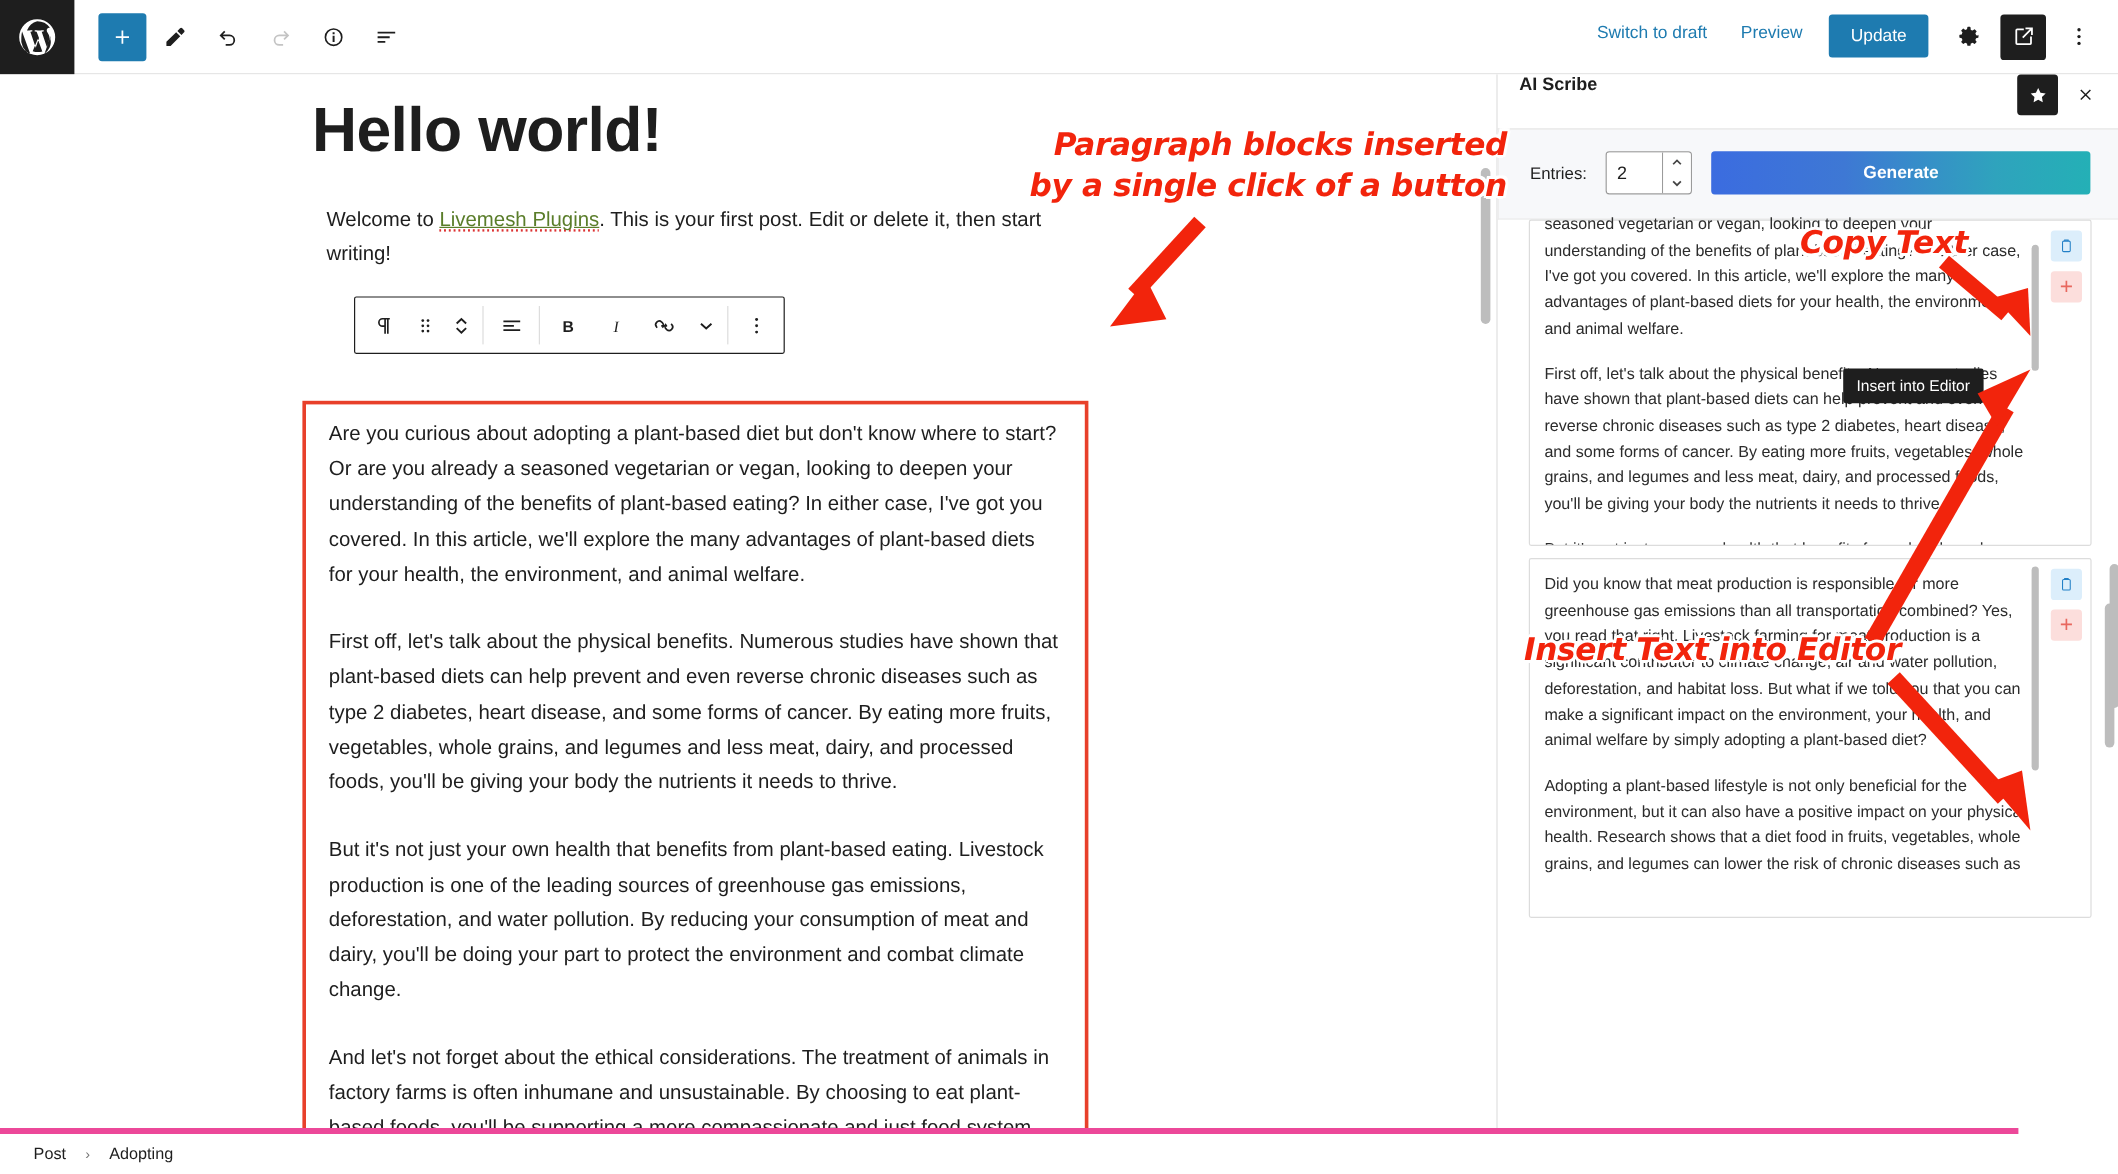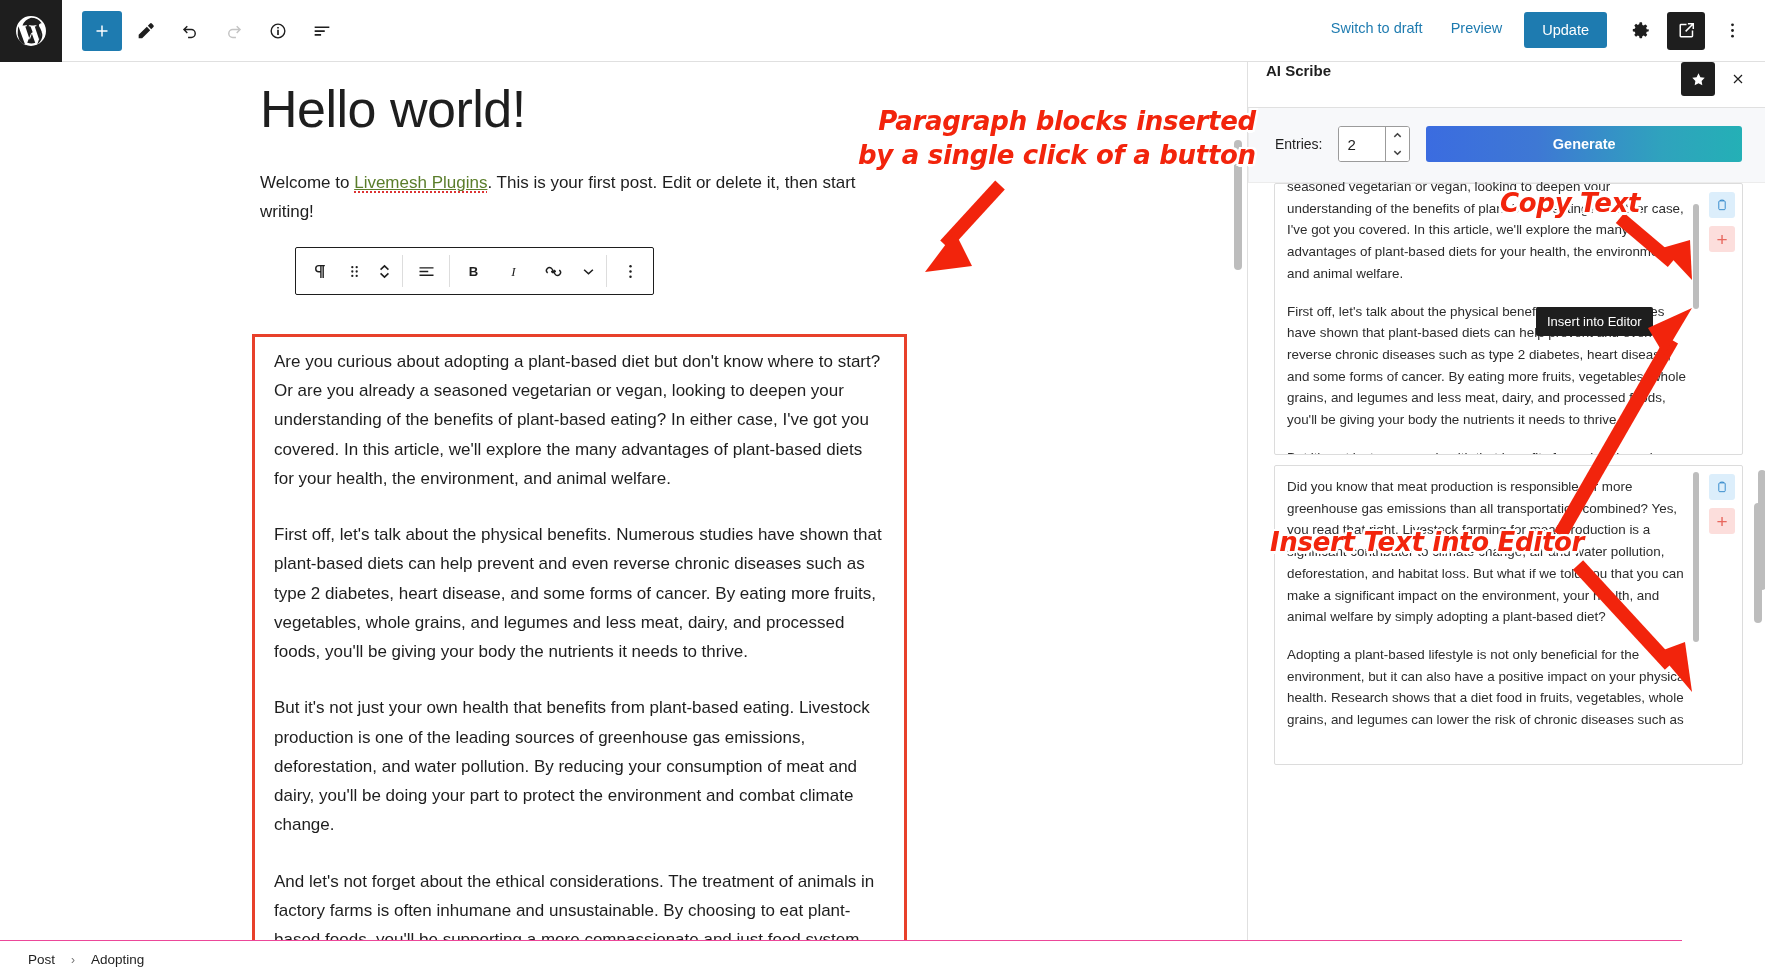--- a/index.html
+++ b/index.html
@@ -53,25 +53,25 @@
 
   
   .canvas {
     position: absolute; left: 0; top: 62px; width: 1247px; height: 878px;
     background: #fff; overflow: hidden;
   }
   .post {
     width: 650px; margin: 0 0 0 260px; padding-top: 18px;
   }
   .post-title {
-    font-size: 52px; font-weight: 400; color: #1e1e1e; line-height: 1.15;
+    font-size: 52px; font-weight: 700; color: #1e1e1e; line-height: 1.15;
     letter-spacing: -0.5px; margin-bottom: 28px;
   }
   .post-intro {
-    font-size: 17px; line-height: 1.72; color: #1e1e1e; width: 600px;
+    font-size: 17px; line-height: 1.72; color: #1e1e1e; width: 600px; margin-left: 12px;
   }
   .intro-link {
     color: #5a7d2a; text-decoration: underline; text-decoration-color: #5a7d2a;
     border-bottom: 0;
     background-image: linear-gradient(90deg,#d33 0 2px, transparent 2px 4px);
     background-repeat: repeat-x; background-size: 4px 2px; background-position: 0 100%;
     padding-bottom: 1px;
   }
 
   
@@ -191,21 +191,21 @@
   }
 
   
   .scroll-track {
     position: absolute; width: 8px; border-radius: 4px; background: #bdbdbd; z-index: 8;
   }
 
   
   .footer {
     position: absolute; left: 0; top: 940px; width: 1682px; height: 38px;
-    border-top: 1px solid #ec4899; background: #fff;
+    border-top: 5px solid #ec4899; background: #fff;
     display: flex; align-items: center; padding-left: 22px; gap: 10px;
   }
   .bc { font-size: 13.5px; color: #1e1e1e; background: none; border: none; cursor: pointer; padding: 3px 6px; }
   .bc-sep { color: #757575; font-size: 12px; }
 
   
   .anno {
     position: absolute; color: #f2240c; font-weight: 700; font-style: italic;
     font-family: "DejaVu Sans", sans-serif;
     text-shadow:

